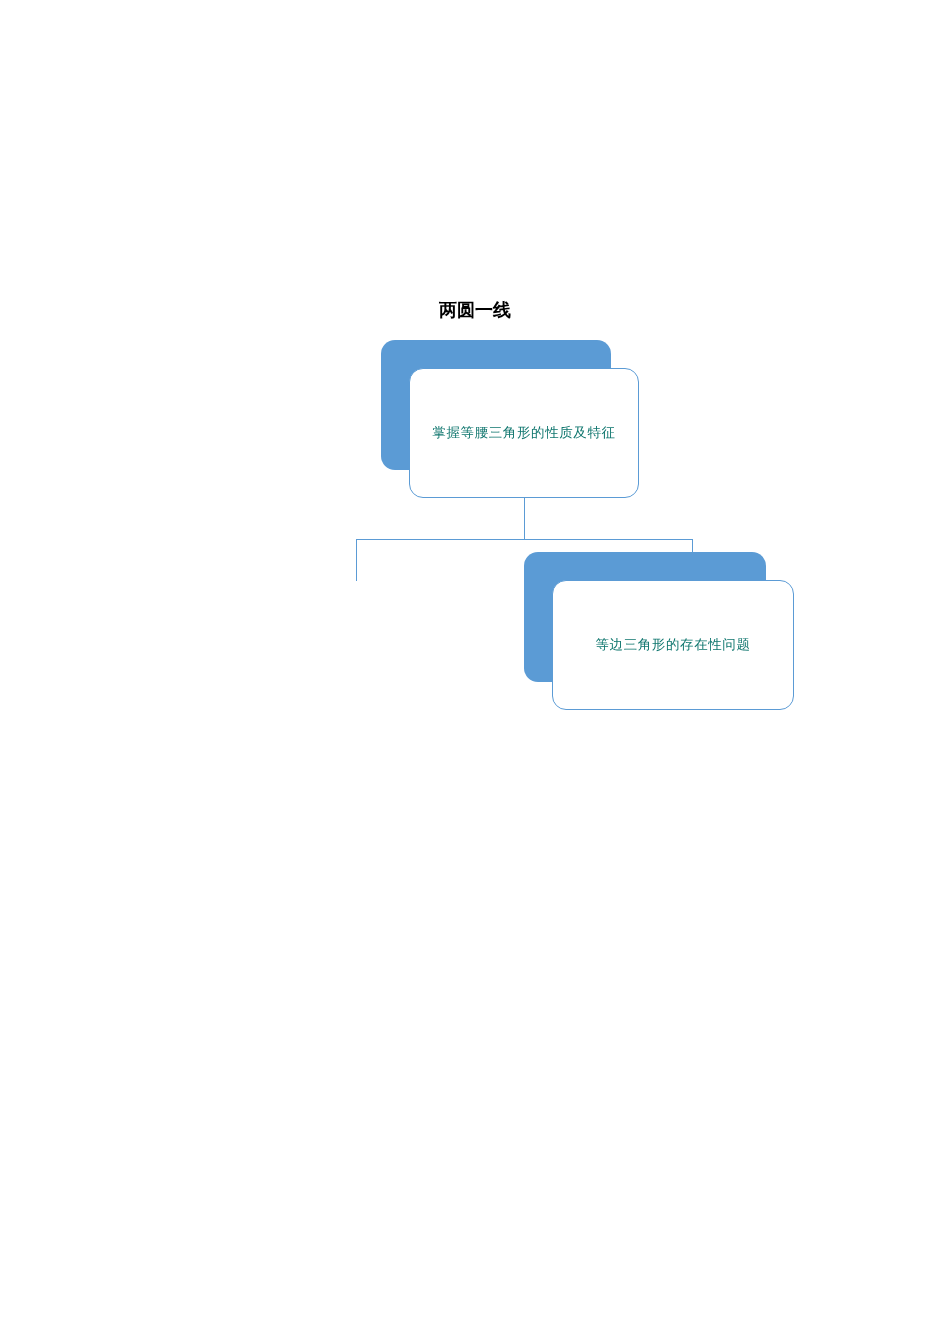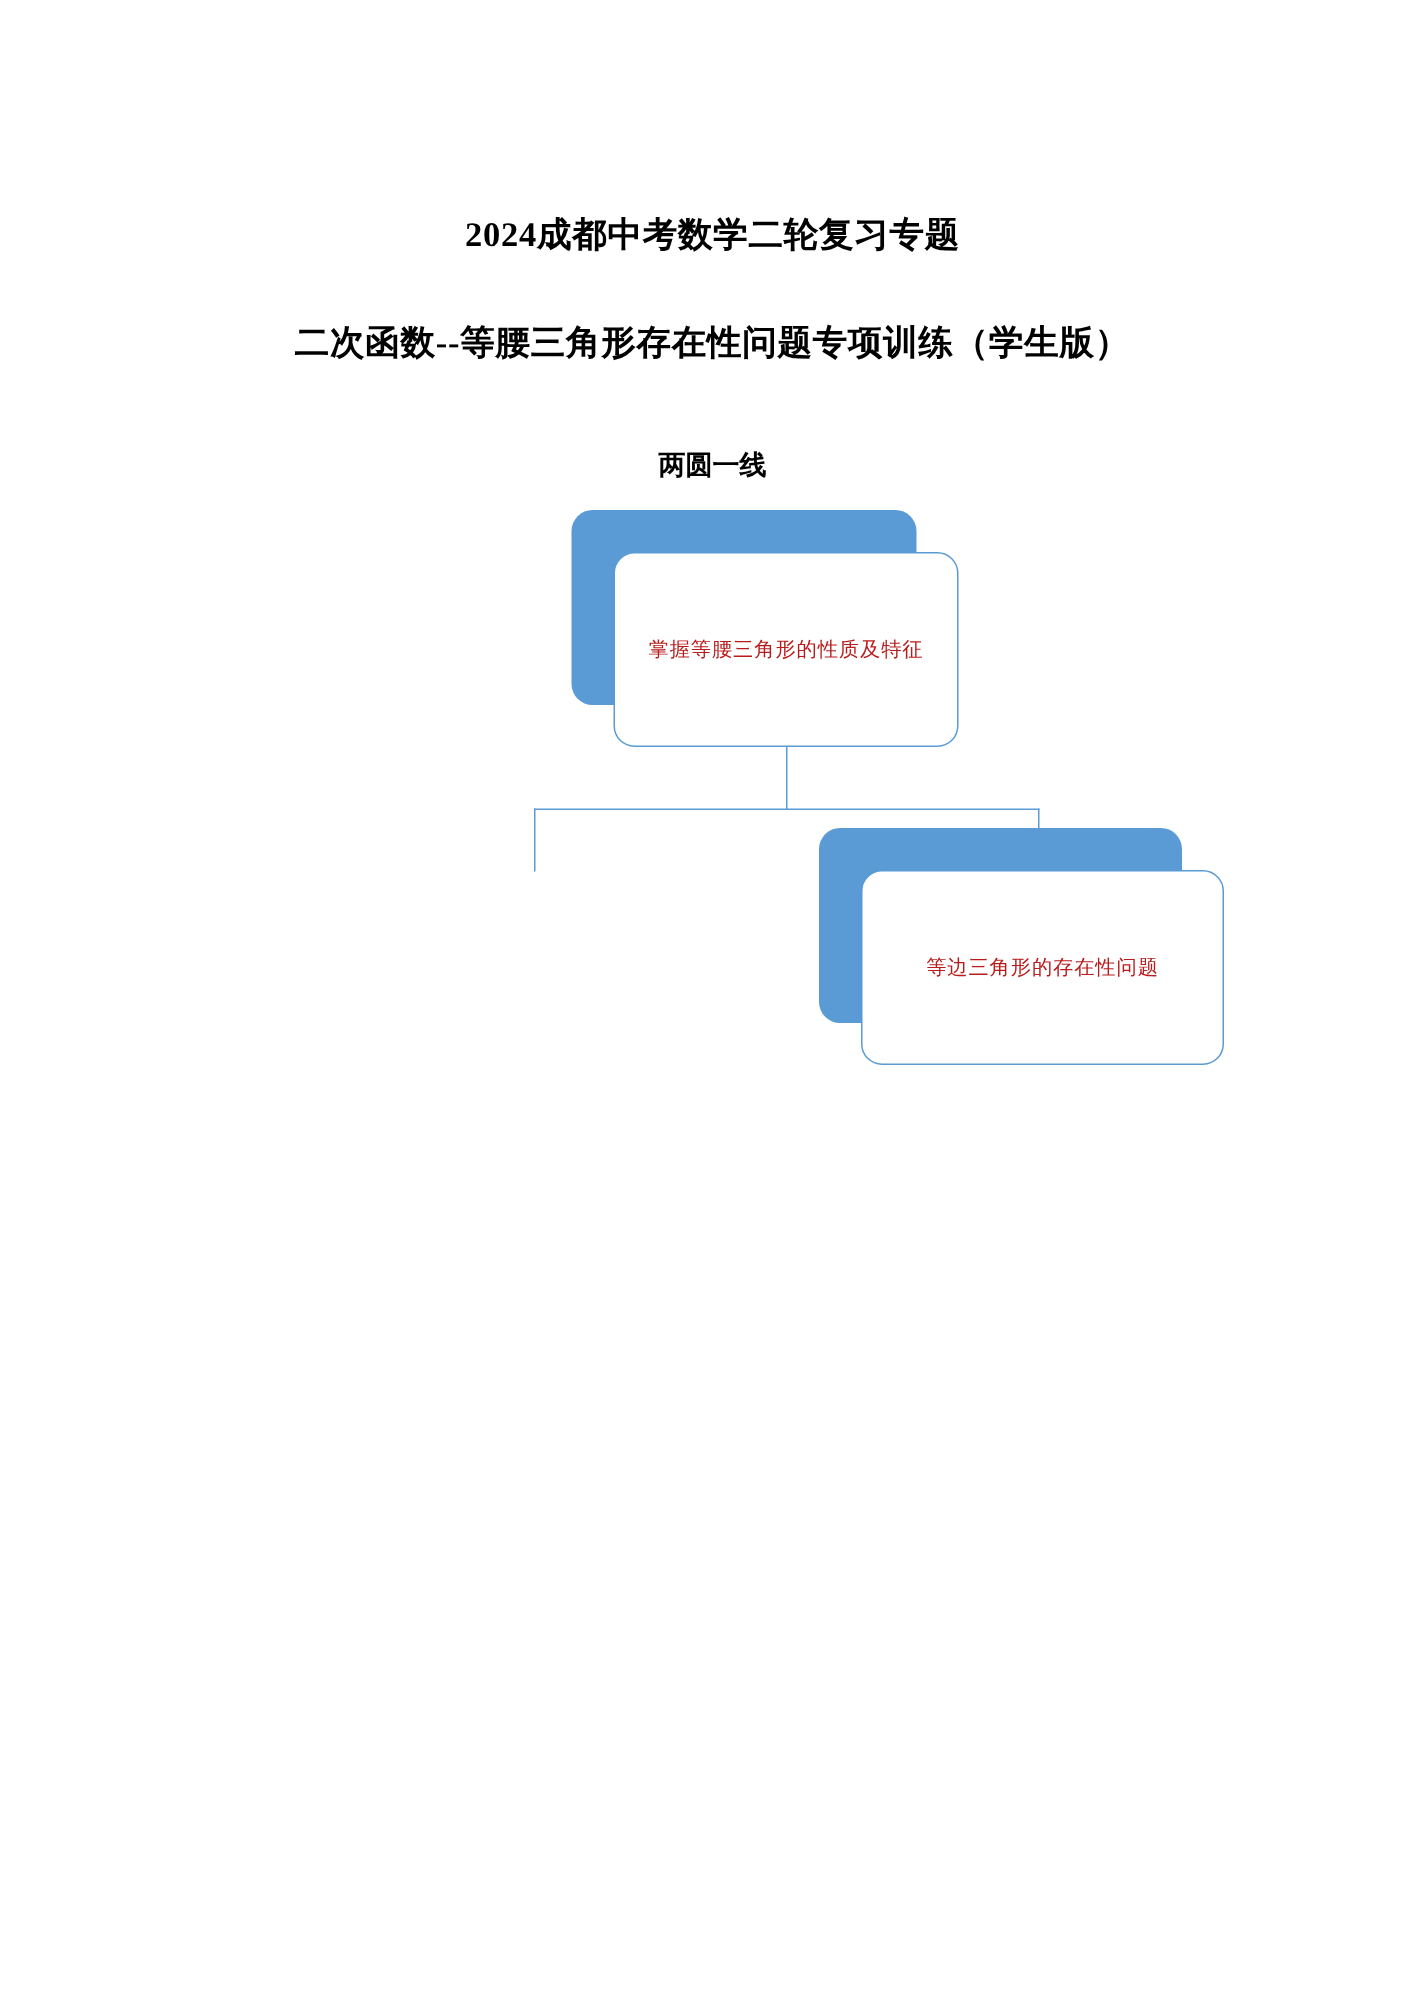--- a/index.html
+++ b/index.html
@@ -83,42 +83,42 @@
     border: 1.4px solid #5b9bd5;
     border-radius: 14px;
     display: flex;
     align-items: center;
     justify-content: center;
     box-sizing: border-box;
   }
   .node .label {
     font-family: "Liberation Sans", sans-serif;
     font-size: 13.5px;
-    color: #b91c1c;
+    color: #0f766e;
     line-height: 20px;
     text-align: center;
     letter-spacing: 0.6px;
     padding: 0 10px;
   }
 
   
   #node-top {
     left: 381px;
     top: 10px;
     width: 230px;
     height: 130px;
   }
   #node-left {
     left: 238px;
     top: 222px;
     width: 235px;
     height: 130px;
   }
   #node-right {
-    left: 546px;
+    left: 524px;
     top: 222px;
     width: 242px;
     height: 130px;
     padding-left: 36px;
   }
 
   .connector {
     position: absolute;
     background: #5b9bd5;
   }
@@ -149,24 +149,20 @@
     top: 209px;
     width: 1.4px;
     height: 42px;
   }
 </style>
 </head>
 <body>
 
 <div class="page">
 
-  <div class="title-block">
-    <div class="doc-title-1">2024成都中考数学二轮复习专题</div>
-    <div class="doc-title-2">二次函数--等腰三角形存在性问题专项训练（学生版）</div>
-  </div>
 
   <div class="diagram-heading">两圆一线</div>
 
   <div class="diagram">
 
     <div class="connector" id="conn-vert-top"></div>
     <div class="connector" id="conn-horiz"></div>
     <div class="connector" id="conn-vert-left"></div>
     <div class="connector" id="conn-vert-right"></div>
 

